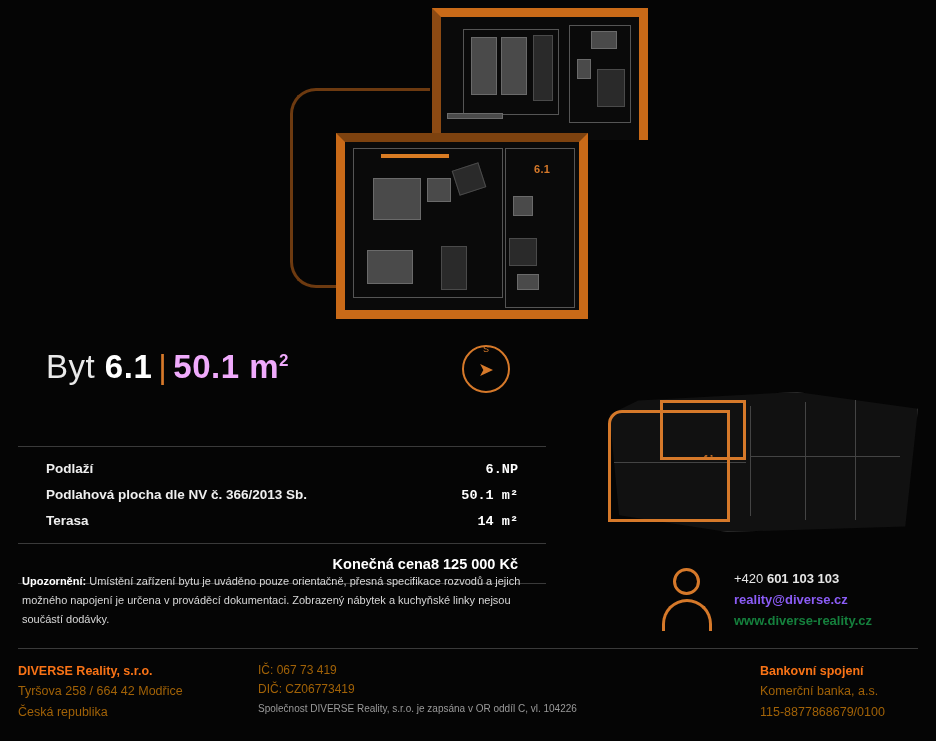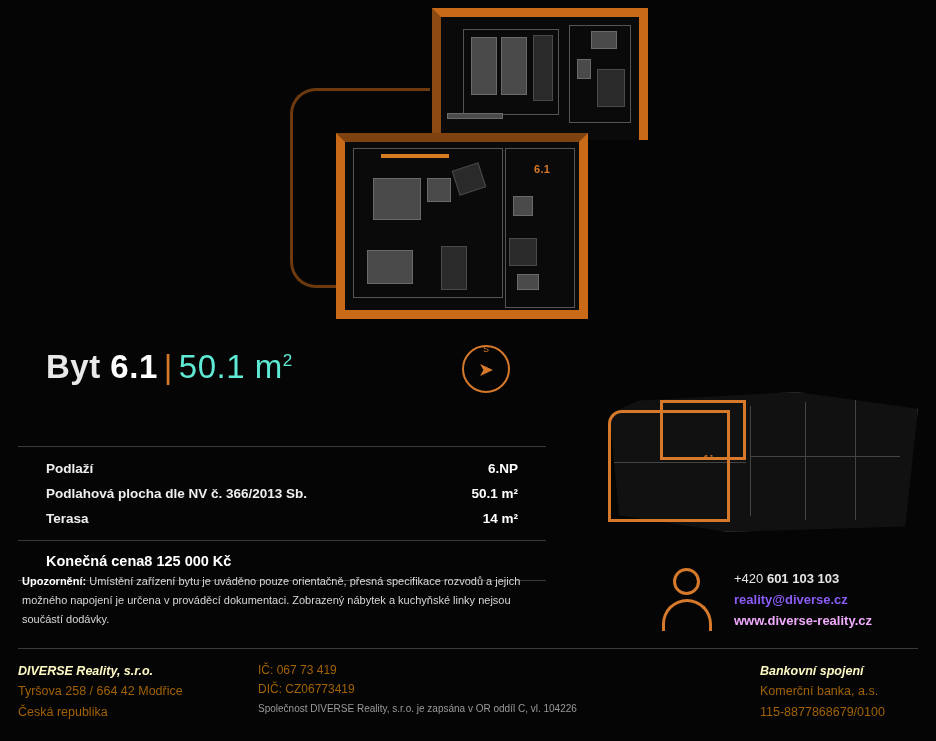--- a/index.html
+++ b/index.html
@@ -80,24 +80,24 @@
   }
 
   
   .title {
     position: absolute;
     left: 46px; top: 348px;
     font-size: 33px;
     letter-spacing: .5px;
     white-space: nowrap;
   }
-  .title .t-light { color: #e9e9e9; font-weight: 700; }
+  .title .t-light { color: #e9e9e9; font-weight: 400; }
   .title .t-bold { color: #ffffff; font-weight: 700; }
   .title .t-sep { color: #d6792a; font-weight: 300; padding: 0 6px; }
-  .title .t-area { color: #5eead4; font-weight: 400; }
+  .title .t-area { color: #f0abfc; font-weight: 700; }
   .title sup { font-size: 17px; vertical-align: super; }
 
   
   .compass {
     position: absolute;
     left: 462px; top: 345px;
     width: 48px; height: 48px;
     border: 2px solid #d6792a;
     border-radius: 50%;
   }
@@ -120,23 +120,23 @@
   .specs .rule {
     height: 1px; background: #3a3a3a; width: 100%;
   }
   .specs .rows { padding: 9px 0 9px 0; }
   .spec-row {
     display: flex; justify-content: space-between; align-items: baseline;
     font-size: 13.5px; font-weight: bold;
     padding: 5px 28px 5px 28px;
     color: #efefef;
   }
-  .spec-row .val { color: #ffffff; white-space: nowrap; }
+  .spec-row .val { color: #ffffff; white-space: nowrap; font-family: Liberation Mono, monospace; }
   .total-row {
-    display: flex; justify-content: flex-start; align-items: baseline;
+    display: flex; justify-content: flex-end; align-items: baseline;
     font-size: 14.5px; font-weight: bold;
     padding: 12px 28px 11px 28px;
     color: #ffffff;
   }
 
   
   .miniplan {
     position: absolute;
     left: 600px; top: 392px; width: 318px; height: 140px;
   }
@@ -194,32 +194,32 @@
     border-bottom: none;
     border-radius: 25px 25px 0 0;
   }
   .contact-lines {
     position: absolute; left: 74px; top: 6px;
     font-size: 13px; line-height: 1.62;
   }
   .contact-lines .phone { color: #e5e5e5; }
   .contact-lines .phone b { font-weight: bold; }
   .contact-lines .mail { color: #8b5cf6; font-weight: bold; }
-  .contact-lines .web { color: #f0abfc; font-weight: bold; }
+  .contact-lines .web { color: #15803d; font-weight: bold; }
 
   
   .footer-rule {
     position: absolute; left: 18px; top: 648px; width: 900px;
     height: 1px; background: #3a3a3a;
   }
   .f-col { position: absolute; top: 661px; }
   .f-col1 { left: 18px; width: 240px; }
   .f-col2 { left: 258px; width: 400px; }
   .f-col3 { left: 734px; width: 200px; margin-left: 26px; }
-  .f-col .f-title { font-size: 12.5px; font-weight: bold; color: #fef9c3; line-height: 1.62; font-style: italic; }
+  .f-col .f-title { font-size: 12.5px; font-weight: bold; color: #f97316; line-height: 1.62; }
   .f-col .f-line { font-size: 12.5px; color: #a16207; line-height: 1.62; }
   .f-col2 .f-line { font-size: 12px; }
   .f-col2 .f-small { font-size: 10px; color: #9a9a9a; line-height: 1.7; }
 </style>
 </head>
 <body>
 
 <div class="page">
 
   <div class="plan-area">

